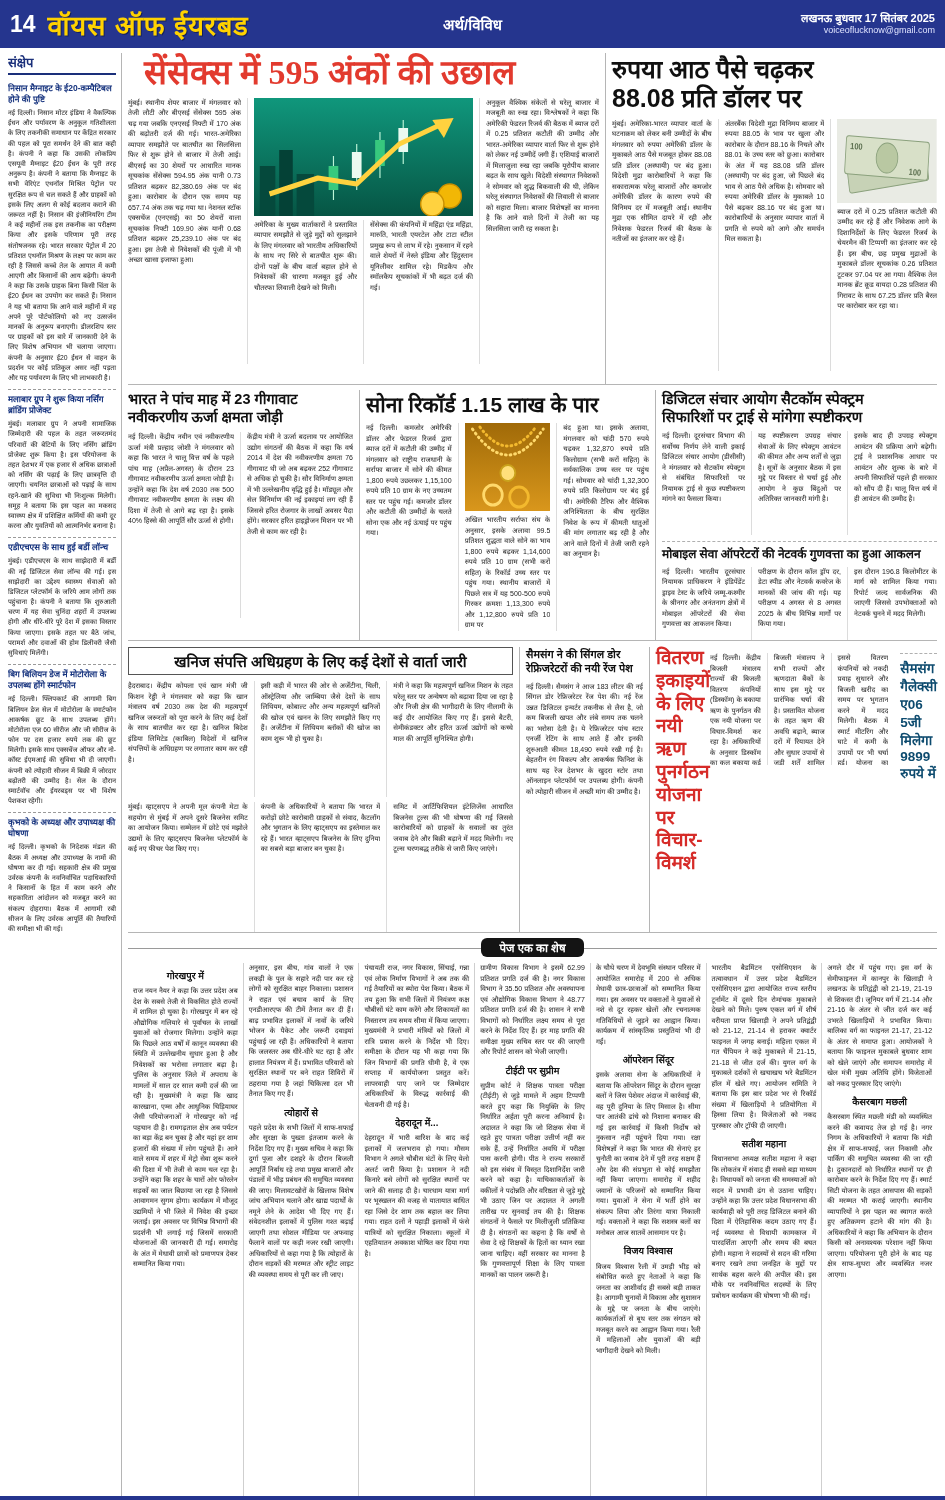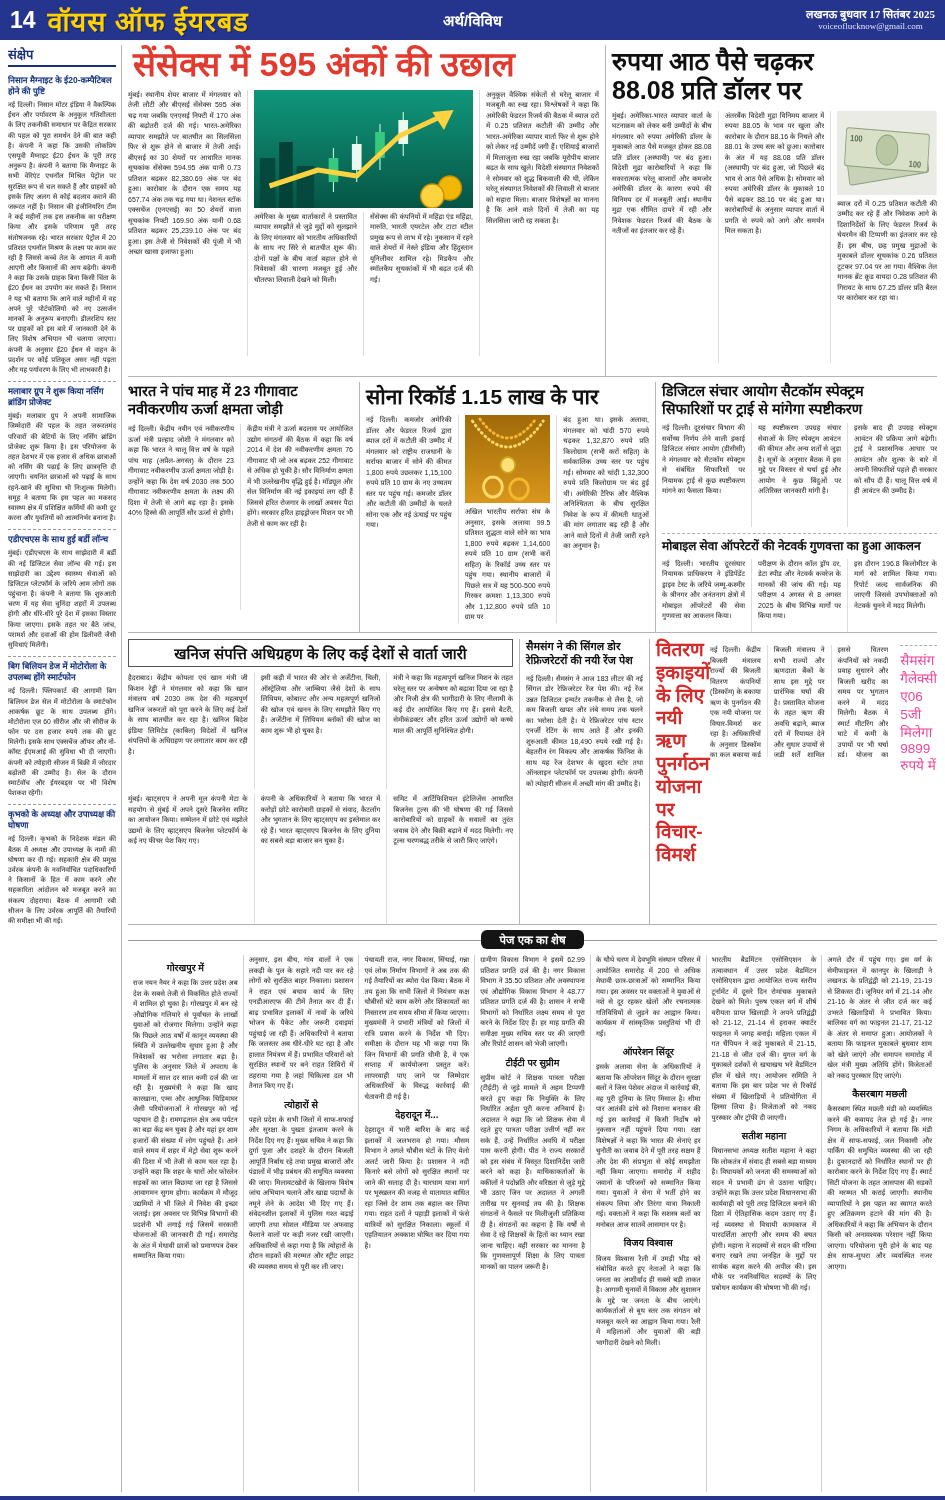--- a/index.html
+++ b/index.html
@@ -1,25 +1,25 @@
 <!DOCTYPE html>
 <html lang="hi"><head>
 <meta charset="utf-8">
 <style>
   * { margin:0; padding:0; box-sizing:border-box; }
   html,body { background:#e8e8e8; }
   body { font-family: "Liberation Sans", sans-serif; }
   .page { width:945px; height:1500px; background:#fff; position:relative; overflow:hidden; margin:0 auto; }
 
   
-  .topbar { height:40px; background:#25358e; display:flex; align-items:center; padding:0 10px; position:relative; }
+  .topbar { height:48px; background:#25358e; display:flex; align-items:center; padding:0 10px; position:relative; }
   .pageno { color:#fff; font-size:23px; font-weight:bold; margin-right:12px; }
   .masthead { color:#ffd200; font-size:27px; font-weight:bold; letter-spacing:1px; text-shadow:1px 1px 0 #14205c; }
   .section-label { position:absolute; left:50%; transform:translateX(-50%); color:#fff; font-size:15px; font-weight:bold; }
-  .dateblock { margin-left:auto; text-align:center; color:#fff; line-height:1.25;font-family:Liberation Serif, serif; }
+  .dateblock { margin-left:auto; text-align:right; color:#fff; line-height:1.25; }
   .dateline { font-size:11px; font-weight:bold; }
   .email { font-size:9px; color:#dfe3ff; }
 
   
   .content { display:flex; padding:5px 8px 0 8px; height:1452px; gap:6px; }
 
   
   .briefs { width:114px; flex:none; border-right:1px solid #b5b5b5; padding-right:5px; overflow:hidden; }
   .briefs-title { font-size:13px; font-weight:bold; color:#1a2f7a; border-bottom:2px solid #1a2f7a; padding-bottom:2px; margin-bottom:4px; }
   .brief { border-bottom:1px dashed #9a9a9a; padding:4px 0 6px 0; }
@@ -32,21 +32,21 @@
 
   
   .tcols { display:flex; overflow:hidden; }
   .tcols > * { flex:1; min-width:0; }
   .tcols > * + * { border-left:1px solid #dcdcdc; padding-left:6px; margin-left:6px; }
   .btxt { font-size:7px; line-height:1.5; text-align:justify; color:#1c1c1c; overflow:hidden; }
 
   
   .row1 { display:flex; height:332px; border-bottom:1px solid #b5b5b5; }
   .art-sensex { width:478px; flex:none; border-right:1px solid #b5b5b5; padding-right:6px; }
-  .sensex-head { color:#e23a2e; font-size:34px; font-weight:bold; line-height:1.05; margin:2px 0 7px 5px; }
+  .sensex-head { color:#e23a2e; font-size:34px; font-weight:bold; line-height:1.05; margin:2px 0 7px 16px;font-family:Liberation Serif, serif; }
   .sensex-body { height:266px; }
   .s-mid { width:226px; flex:none; display:flex; flex-direction:column; gap:4px; }
   .stock-img { width:100%; height:118px; display:block; }
   .s-mid-cols { flex:1; overflow:hidden; }
   .art-rupee { flex:1; padding-left:6px; min-width:0; }
   .rupee-head { font-size:25px; font-weight:bold; color:#101010; line-height:1.15; margin-top:2px; }
   .rupee-body { height:252px; margin-top:6px; }
   .dollar-img { width:100%; height:84px; display:block; margin-bottom:4px; }
 
   
@@ -69,21 +69,21 @@
   .minerals-head { font-size:15px; font-weight:bold; color:#101010; border:1px solid #555; padding:3px 6px; text-align:center; }
   .minerals-body { height:116px; margin-top:6px; }
   .wa-head { font-size:13px; font-weight:bold; color:#101010; margin-top:6px; border-top:1px dashed #b0b0b0; padding-top:5px; text-align:center; }
   .wa-body { flex:1; margin-top:5px; }
   .art-fridge { width:130px; flex:none; border-right:1px solid #b5b5b5; padding:0 6px; }
   .fridge-head { font-size:11px; font-weight:bold; color:#101010; line-height:1.3; }
   .fridge-body { margin-top:6px; height:228px; }
   .col-right3 { flex:1; padding-left:6px; display:flex; flex-direction:row; min-width:0; }
   .discom-head { color:#d62b28; font-size:19px; font-weight:bold; line-height:1.2; }
   .discom-body { height:112px; margin-top:6px; }
-  .galaxy-head { color:#ec4899; font-size:13.5px; font-weight:normal; margin-top:6px; border-top:1px dashed #b0b0b0; padding-top:5px;margin-left:12px; }
+  .galaxy-head { color:#0c4a6e; font-size:13.5px; font-weight:bold; margin-top:6px; border-top:1px dashed #b0b0b0; padding-top:5px;margin-left:12px; }
   .galaxy-body { flex:1; margin-top:4px; }
 
   
   .continued { flex:1; display:flex; flex-direction:column; padding-top:4px; overflow:hidden; }
   .cont-bar { position:relative; text-align:center; margin:1px 0 6px 0; }
   .cont-bar::before { content:""; position:absolute; left:0; right:0; top:50%; border-top:1px solid #9a9a9a; }
   .cont-label { position:relative; display:inline-block; background:#141414; color:#fff; font-size:11.5px; font-weight:bold; padding:2px 18px; border-radius:6px; }
   .cont-cols { flex:1; display:flex; overflow:hidden; }
   .cont-col { flex:1; min-width:0; padding:0 5px; font-size:7px; line-height:1.5; text-align:justify; color:#1c1c1c; overflow:hidden; }
   .cont-col + .cont-col { border-left:1px solid #cfcfcf; }

